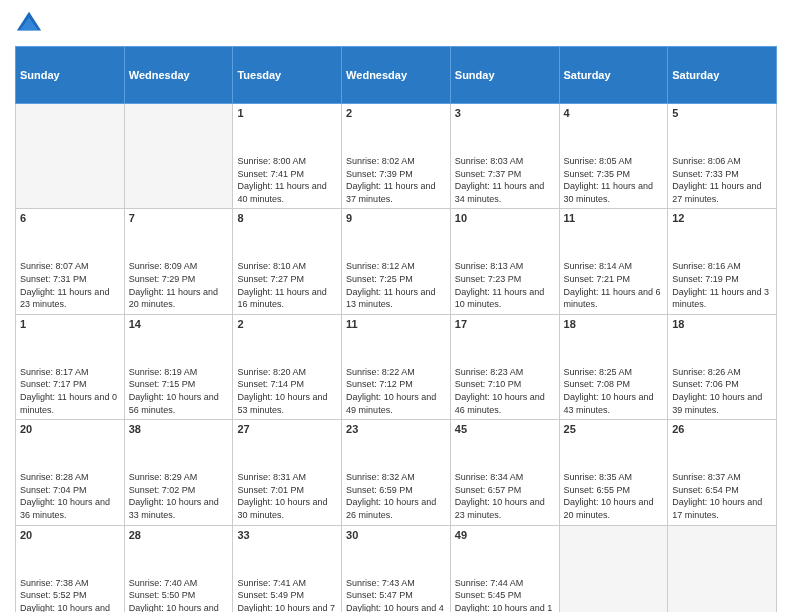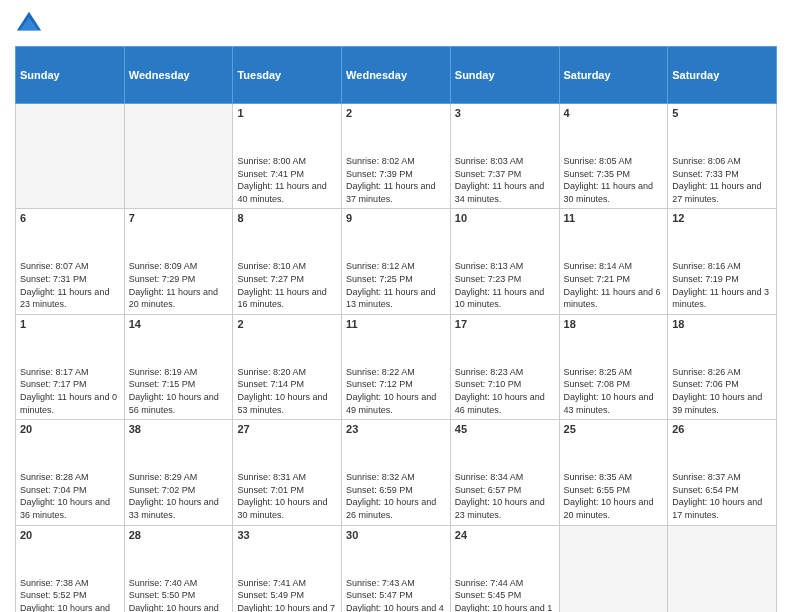--- a/index.html
+++ b/index.html
@@ -257,21 +257,21 @@
           </td>
           <td>
             <span class="day-number">33</span>
             <div class="day-info">Sunrise: 7:41 AM<br>Sunset: 5:49 PM<br>Daylight: 10 hours and 7 minutes.</div>
           </td>
           <td>
             <span class="day-number">30</span>
             <div class="day-info">Sunrise: 7:43 AM<br>Sunset: 5:47 PM<br>Daylight: 10 hours and 4 minutes.</div>
           </td>
           <td>
-            <span class="day-number">24</span>
+            <span class="day-number">49</span>
             <div class="day-info">Sunrise: 7:44 AM<br>Sunset: 5:45 PM<br>Daylight: 10 hours and 1 minute.</div>
           </td>
           <td class="empty"></td>
           <td class="empty"></td>
         </tr>
       </tbody>
   </table>
 </div>
 
 </body></html>

